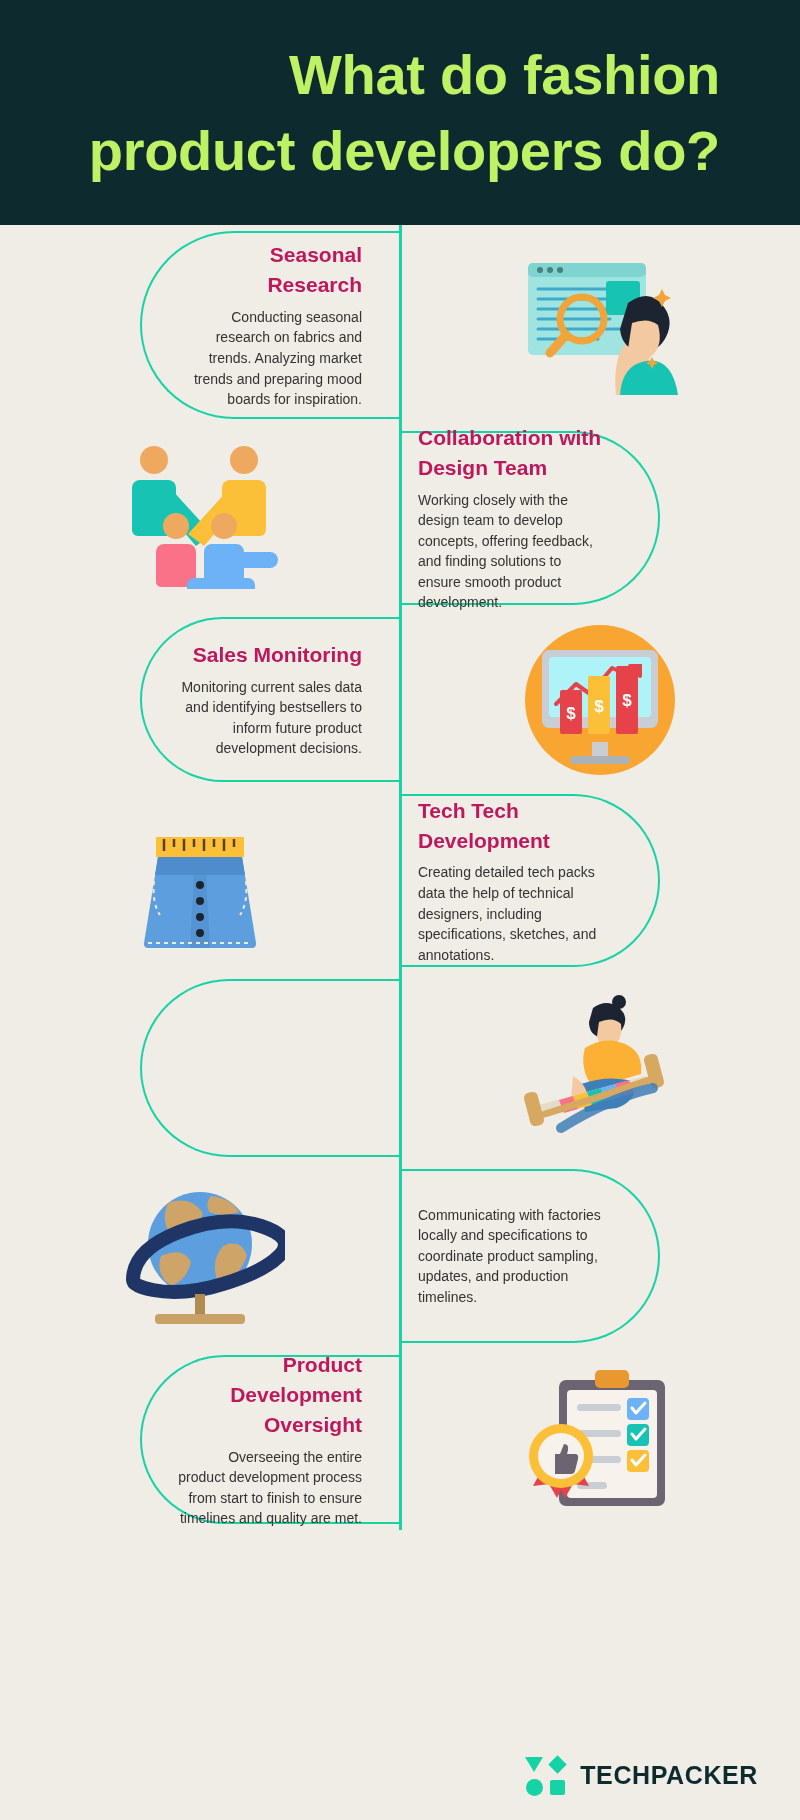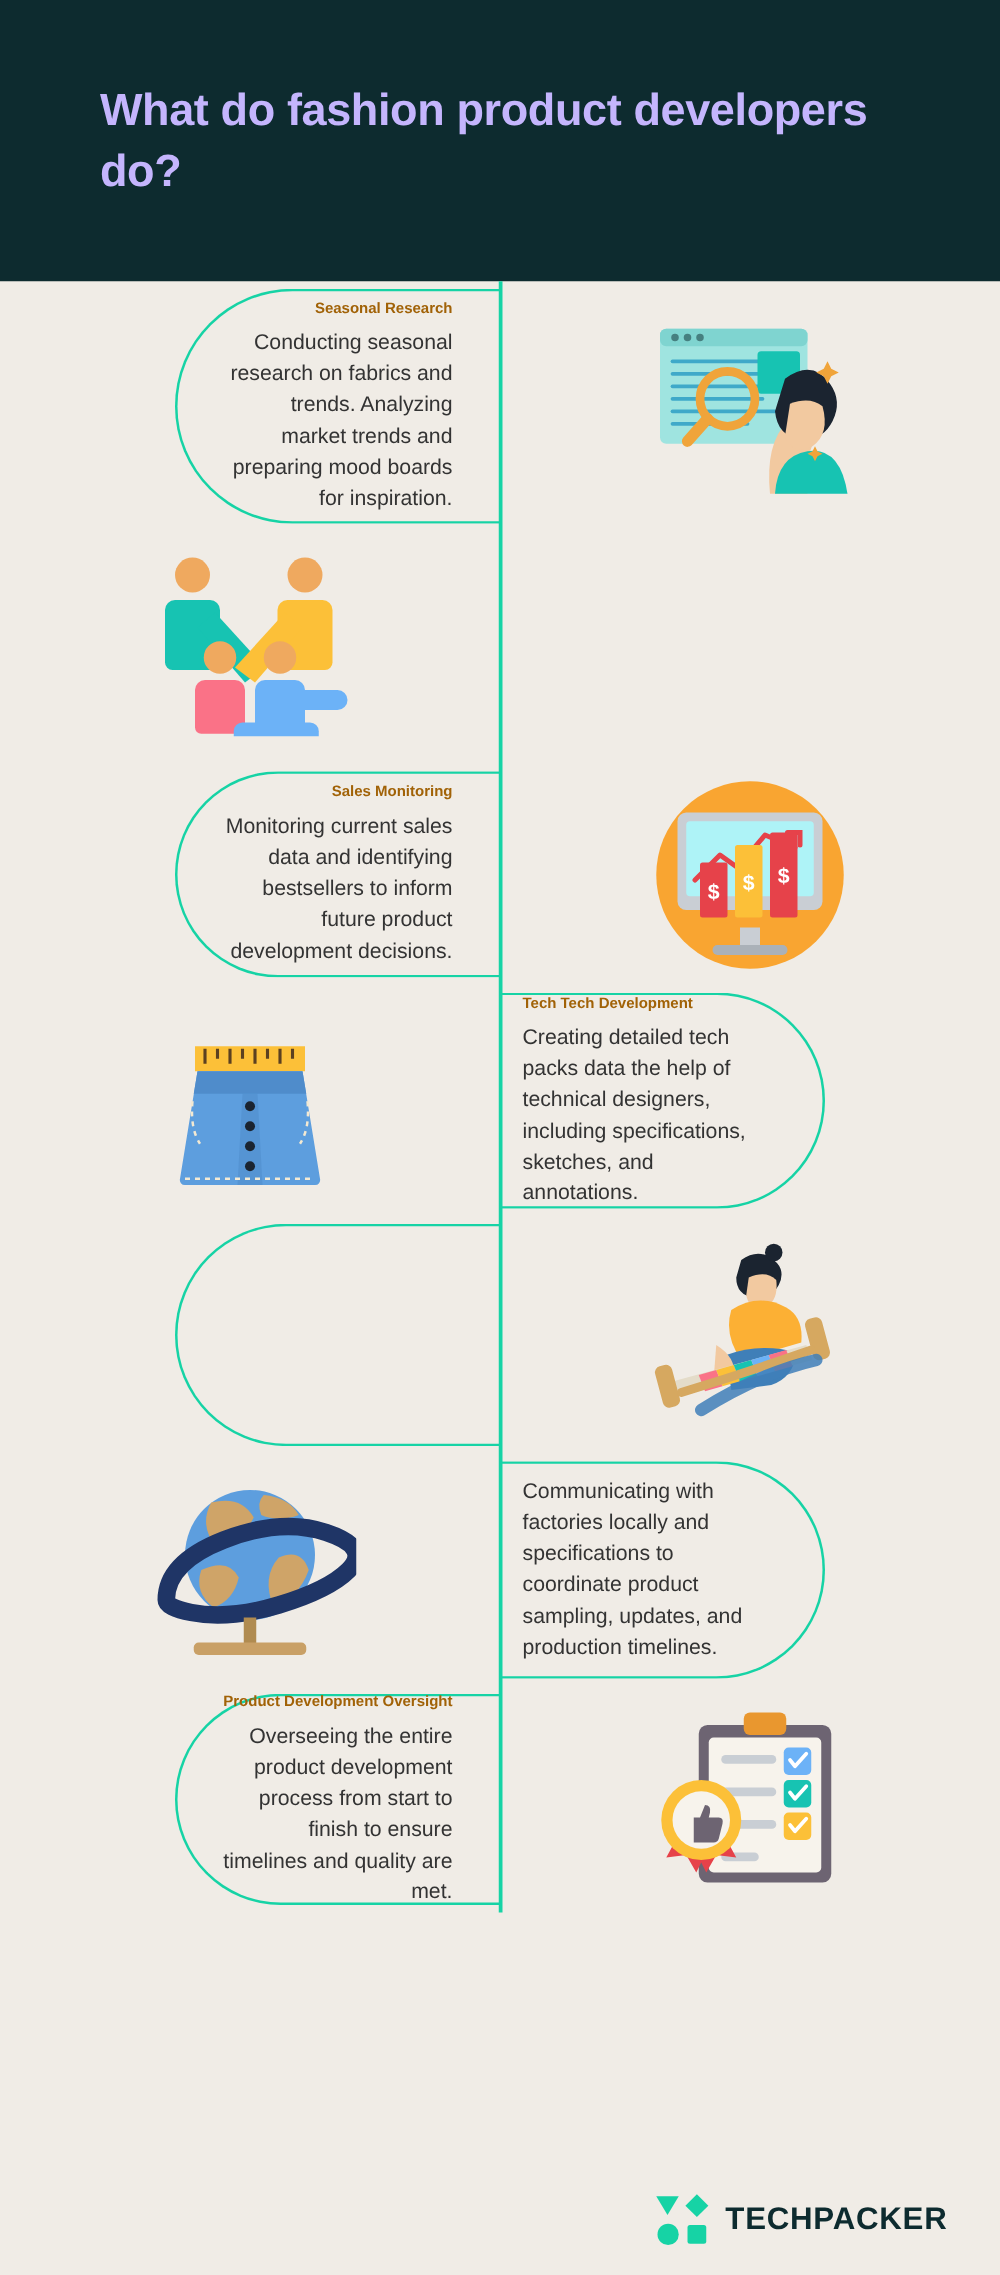--- a/index.html
+++ b/index.html
@@ -22,25 +22,25 @@
     position: absolute;
     top: 0; left: 0;
     width: 800px;
     height: 225px;
     background: #0d2b2f;
     display: flex;
     align-items: center;
     justify-content: center;
   }
   .header-title {
-    color: #c4b5fd;
-    font-size: 36px;
+    color: #bef264;
+    font-size: 56px;
     font-weight: bold;
     line-height: 1.35;
-    text-align: left;
+    text-align: right;
     letter-spacing: -0.3px;
     max-width: 640px;
   }
 
   
   .spine {
     position: absolute;
     left: 399px;
     top: 225px;
     width: 2.5px;
@@ -93,29 +93,29 @@
   .textcol {
     position: relative;
     z-index: 3;
     width: 200px;
     padding: 0 8px;
   }
   .half.text-left  .textcol { margin-left: 170px; text-align: right; }
   .half.text-right .textcol { margin-left: 10px;  text-align: left;  }
 
   .block-title {
-    color: #a16207;
-    font-size: 12px;
+    color: #be185d;
+    font-size: 21px;
     font-weight: bold;
     line-height: 1.42;
     margin-bottom: 7px;
   }
   .block-desc {
     color: #333333;
-    font-size: 17px;
+    font-size: 14px;
     line-height: 1.47;
   }
 
   .art-wrap { display: flex; align-items: center; justify-content: center; width: 100%; height: 100%; }
 
   
   .footer {
     position: absolute;
     left: 0;
     bottom: 24px;
@@ -213,20 +213,27 @@
             <path d="M110 42 h28 a8 8 0 0 1 8 8 v42 a6 6 0 0 1 -6 6 h-32 a6 6 0 0 1 -6 -6 v-42 a8 8 0 0 1 8 -8 z" fill="#fcc038"></path>
             <path d="M52 52 l40 44 l-16 12 l-38 -44 z" fill="#17c3b2"></path>
             <path d="M108 52 l-40 44 l16 12 l38 -44 z" fill="#fcc038"></path>
             <circle cx="56" cy="88" r="13" fill="#efa95f"></circle>
             <path d="M44 106 h24 a8 8 0 0 1 8 8 v30 a5 5 0 0 1 -5 5 h-30 a5 5 0 0 1 -5 -5 v-30 a8 8 0 0 1 8 -8 z" fill="#fa7287"></path>
             <circle cx="104" cy="88" r="13" fill="#efa95f"></circle>
             <path d="M92 106 h24 a8 8 0 0 1 8 8 v30 a5 5 0 0 1 -5 5 h-30 a5 5 0 0 1 -5 -5 v-30 a8 8 0 0 1 8 -8 z" fill="#6cb2f7"></path>
             <path d="M118 114 h32 a8 8 0 0 1 0 16 h-32 z" fill="#6cb2f7"></path>
             <path d="M74 140 h54 a7 7 0 0 1 7 7 v4 h-68 v-4 a7 7 0 0 1 7 -7 z" fill="#6cb2f7"></path>
           </svg>
+        </div>
+      </div>
+      <div class="half text-right">
+        <div class="pill right"></div>
+        <div class="textcol">
+          <div class="block-title">Collaboration with Design Team</div>
+          <div class="block-desc">Working closely with the design team to develop concepts, offering feedback, and finding solutions to ensure smooth product development.</div>
         </div>
       </div>
     </div>
 
     <div class="row" style="height:177px">
       <div class="half text-left">
         <div class="pill left"></div>
         <div class="textcol">
           <div class="block-title">Sales Monitoring</div>
           <div class="block-desc">Monitoring current sales data and identifying bestsellers to inform future product development decisions.</div>

